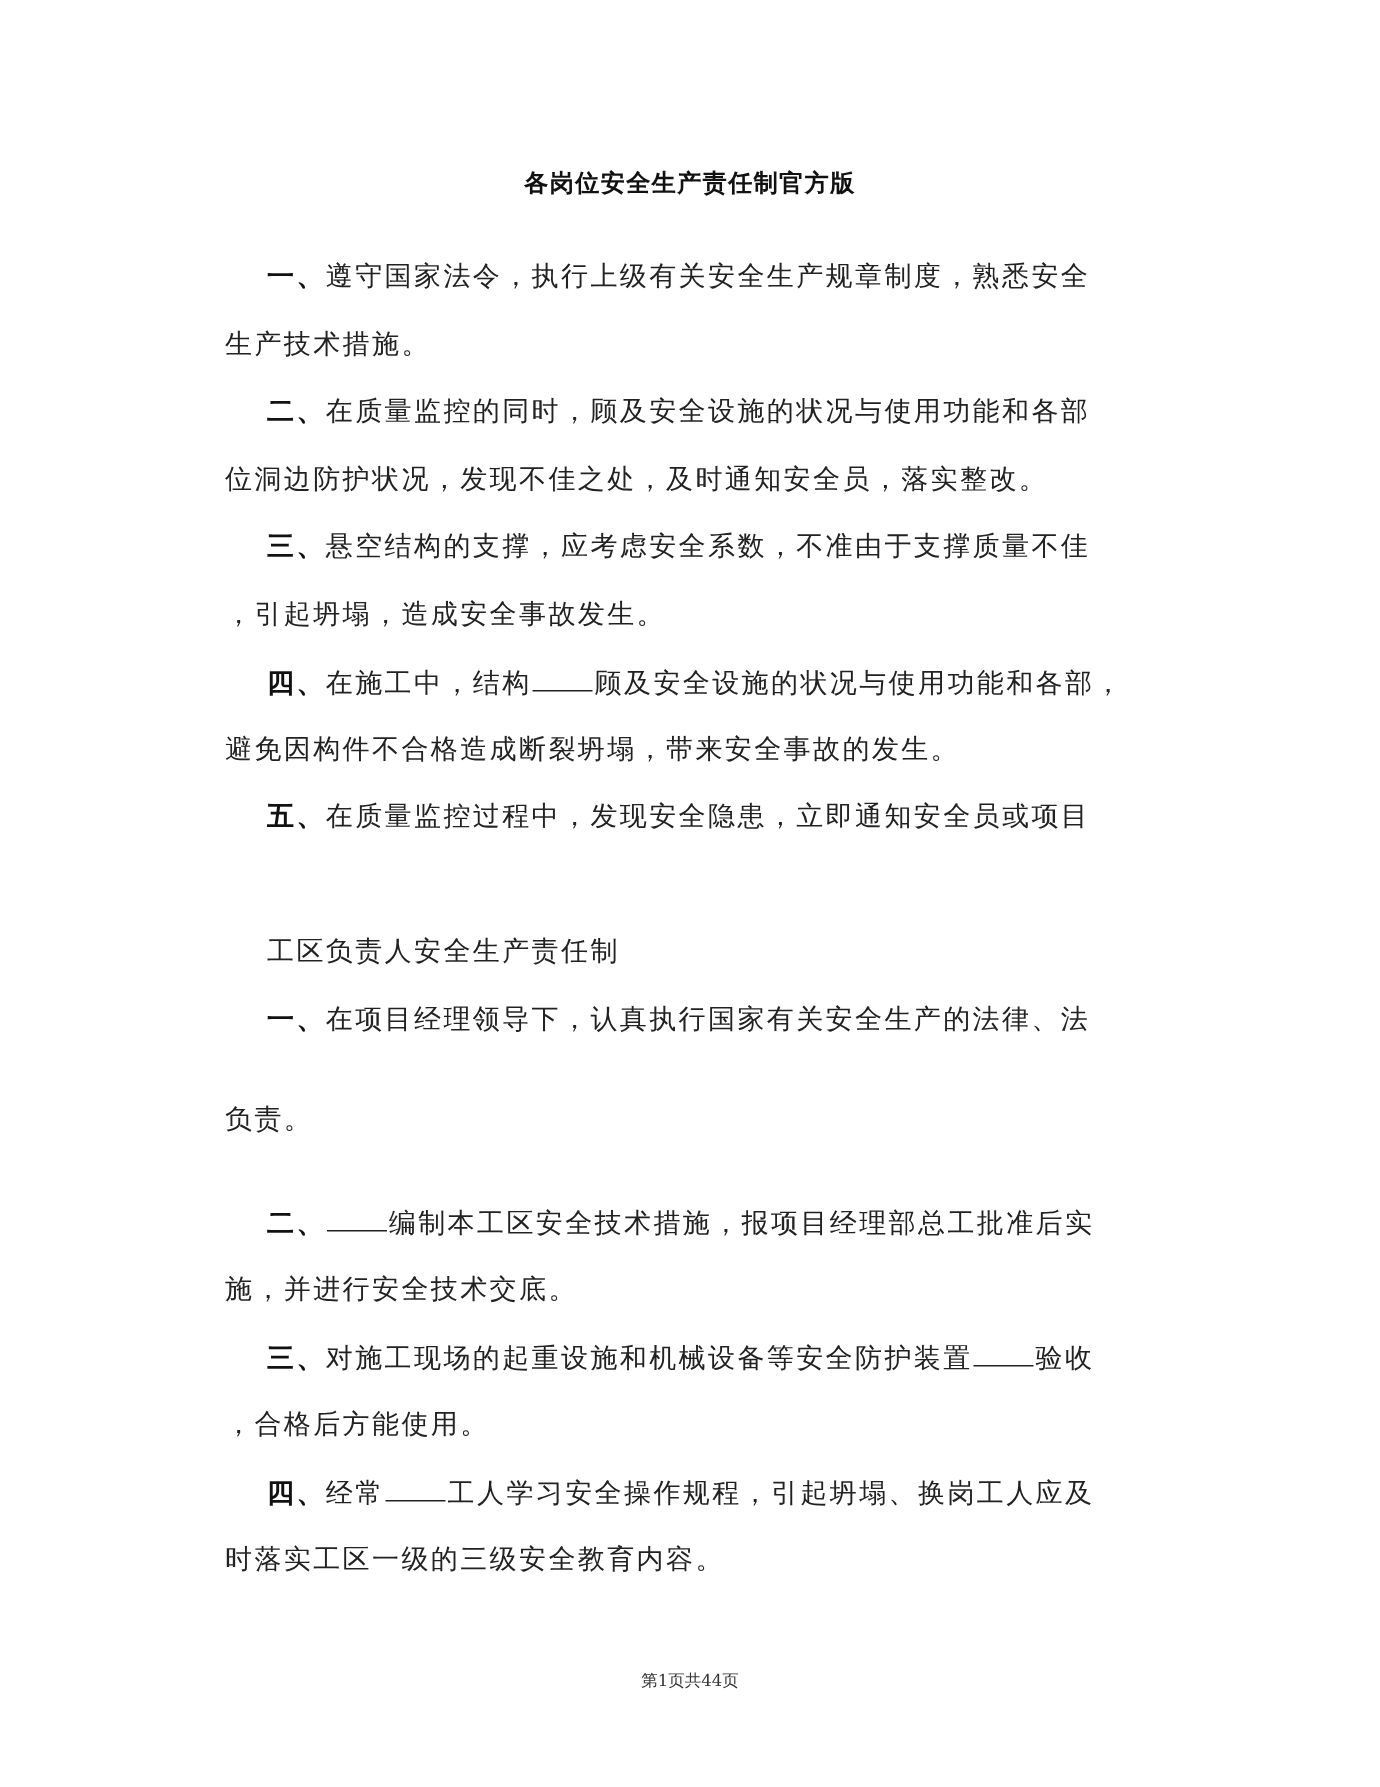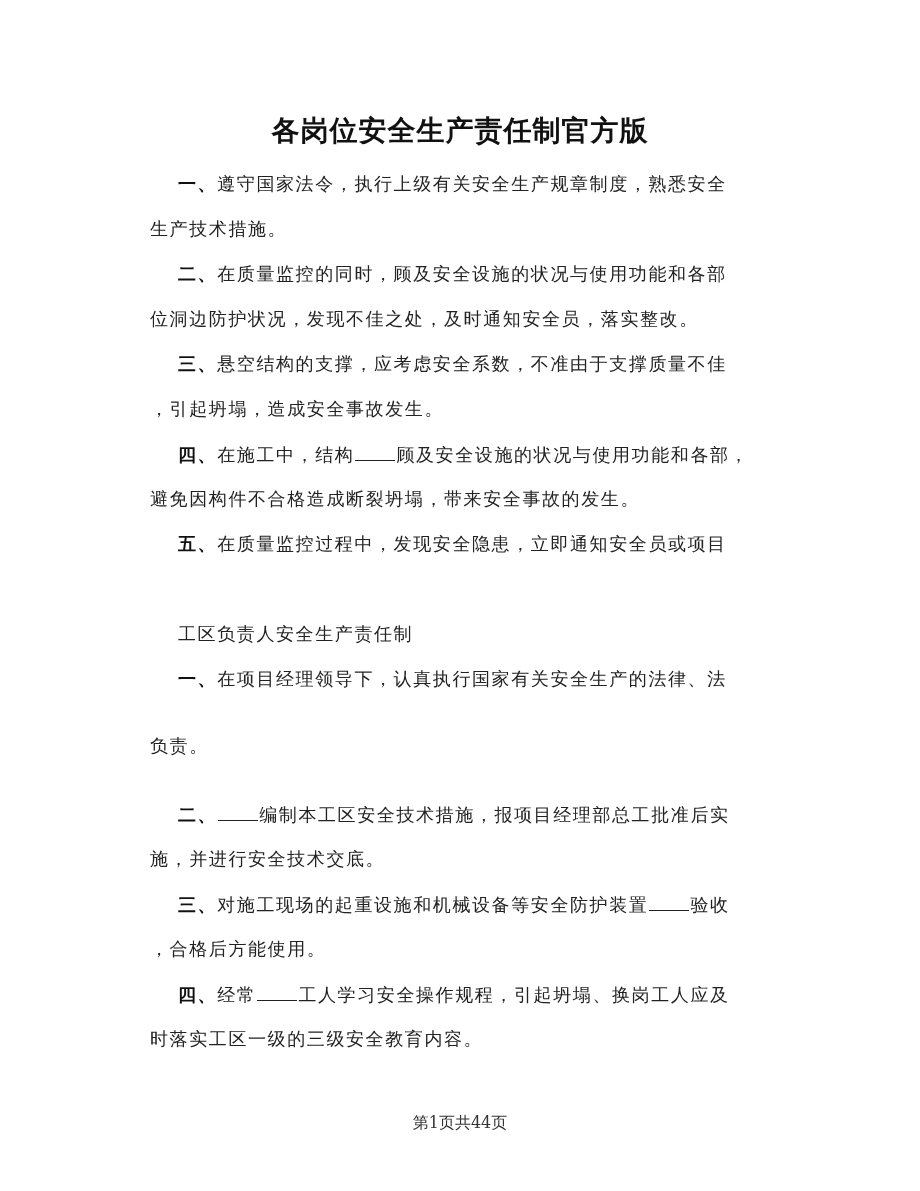--- a/index.html
+++ b/index.html
@@ -1,26 +1,26 @@
 <!DOCTYPE html>
 <html><head>
   <meta charset="utf-8">
   <style>
     html, body { margin: 0; padding: 0; background: #ffffff; }
     body { width: 920px; height: 1191px; position: relative; overflow: hidden;
       font-family: "DejaVu Serif", "Liberation Serif", serif; color: #1a1a1a; }
     .page { position: absolute; left: 0; top: 0; width: 920px; height: 1191px; background: #fff; }
     .title { position: absolute; top: 112px; left: 0; width: 920px; text-align: center;
-      font-size: 28px; font-weight: bold; letter-spacing: 1px; color: #111; }
+      font-size: 16px; font-weight: bold; letter-spacing: 1px; color: #111; }
     .line { position: absolute; left: 150px; width: 625px; font-size: 18px; white-space: nowrap;
       letter-spacing: 1.6px; color: #222; }
     .line.indent { left: 178px; }
     .lab { font-weight: bold; color: #111; }
     .blank { display: inline-block; width: 40px; border-bottom: 1.5px solid #222; height: 18px; vertical-align: baseline; margin: 0 1px; }
-    .footer { position: absolute; top: 1113px; left: 0; width: 920px; text-align: center; font-size: 16px; color: #333; }
+    .footer { position: absolute; top: 1113px; left: 0; width: 920px; text-align: center; font-size: 11px; color: #333; }
   </style>
 </head>
 <body>
 
 <div class="page">
   <div class="title">各岗位安全生产责任制官方版</div>
 
   <div class="line indent" style="top:172px"><span class="lab">一、</span><span>遵守国家法令，执行上级有关安全生产规章制度，熟悉安全</span></div>
   <div class="line" style="top:217px">生产技术措施。</div>
 

